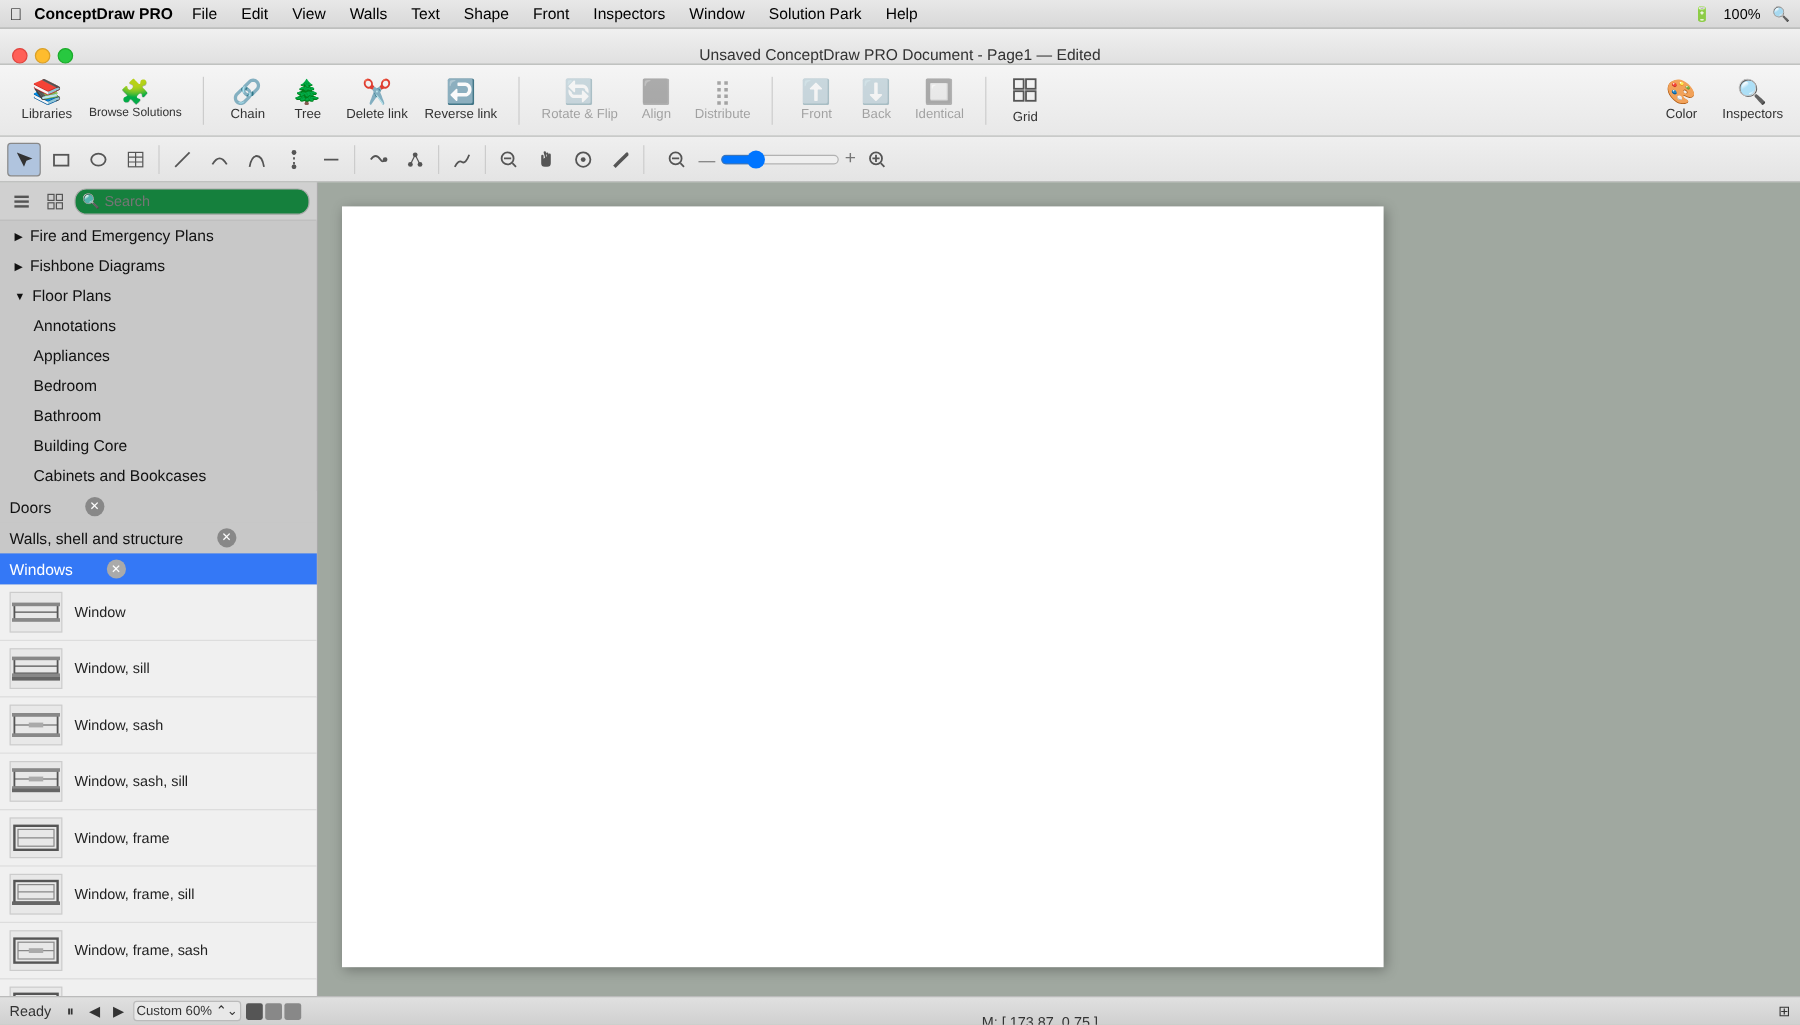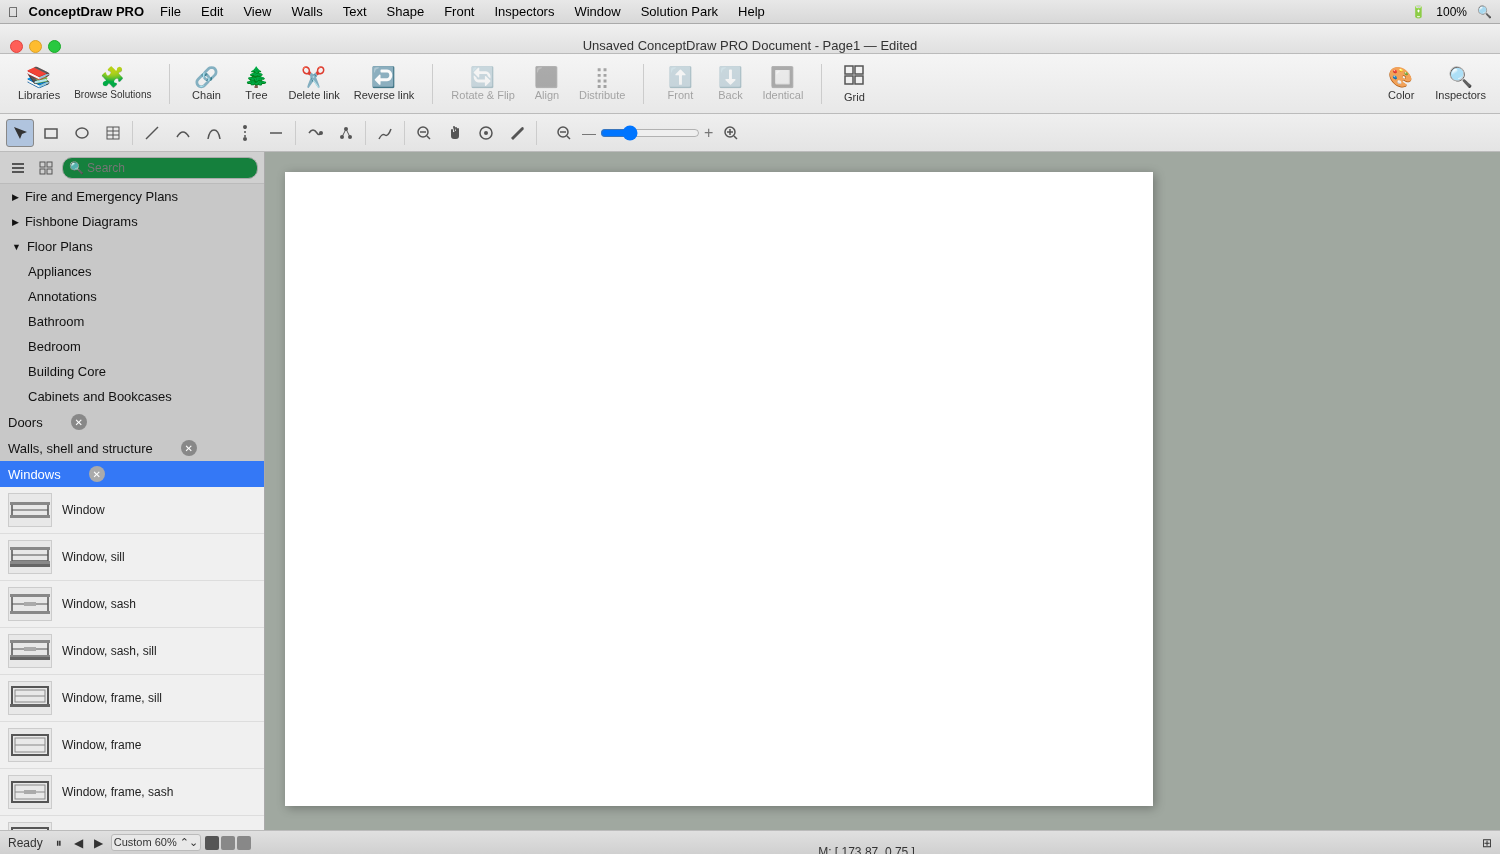--- a/index.html
+++ b/index.html
@@ -404,30 +404,30 @@
       </div>
       <div class="tree-item">
         <span class="triangle">▶</span>
         <span>Fishbone Diagrams</span>
       </div>
       <div class="tree-item">
         <span class="triangle">▼</span>
         <span>Floor Plans</span>
       </div>
       <div class="tree-item child">
+        <span>Annotations</span>
+      </div>
+      <div class="tree-item child">
         <span>Appliances</span>
       </div>
       <div class="tree-item child">
-        <span>Annotations</span>
+        <span>Bedroom</span>
       </div>
       <div class="tree-item child">
         <span>Bathroom</span>
-      </div>
-      <div class="tree-item child">
-        <span>Bedroom</span>
       </div>
       <div class="tree-item child">
         <span>Building Core</span>
       </div>
       <div class="tree-item child">
         <span>Cabinets and Bookcases</span>
       </div>
 
       <div class="lib-section-header">
         <span>Doors</span>
@@ -486,37 +486,37 @@
               <rect x="0" y="18" width="40" height="3" fill="#888"></rect>
               <rect x="-2" y="20" width="44" height="3" fill="#666"></rect>
               <rect x="14" y="10" width="12" height="4" fill="#aaa"></rect>
             </svg>
         </div>
         <span class="lib-item-label">Window, sash, sill</span>
       </div>
       <div class="lib-item">
         <div class="lib-item-icon">
           <svg width="40" height="28" viewBox="0 0 40 28">
+              <rect x="2" y="4" width="36" height="20" fill="none" stroke="#555" stroke-width="2"></rect>
+              <rect x="5" y="7" width="30" height="14" fill="none" stroke="#888" stroke-width="1"></rect>
+              <line x1="5" y1="14" x2="35" y2="14" stroke="#888" stroke-width="1"></line>
+            </svg>
+        </div>
+        <span class="lib-item-label">Window, frame</span>
+      </div>
+      <div class="lib-item">
+        <div class="lib-item-icon">
+          <svg width="40" height="28" viewBox="0 0 40 28">
               <rect x="2" y="3" width="36" height="18" fill="none" stroke="#555" stroke-width="2"></rect>
               <rect x="5" y="6" width="30" height="12" fill="none" stroke="#888" stroke-width="1"></rect>
               <line x1="5" y1="12" x2="35" y2="12" stroke="#888" stroke-width="1"></line>
               <rect x="-2" y="20" width="44" height="3" fill="#666"></rect>
             </svg>
         </div>
         <span class="lib-item-label">Window, frame, sill</span>
-      </div>
-      <div class="lib-item">
-        <div class="lib-item-icon">
-          <svg width="40" height="28" viewBox="0 0 40 28">
-              <rect x="2" y="4" width="36" height="20" fill="none" stroke="#555" stroke-width="2"></rect>
-              <rect x="5" y="7" width="30" height="14" fill="none" stroke="#888" stroke-width="1"></rect>
-              <line x1="5" y1="14" x2="35" y2="14" stroke="#888" stroke-width="1"></line>
-            </svg>
-        </div>
-        <span class="lib-item-label">Window, frame</span>
       </div>
       <div class="lib-item">
         <div class="lib-item-icon">
           <svg width="40" height="28" viewBox="0 0 40 28">
               <rect x="2" y="4" width="36" height="20" fill="none" stroke="#555" stroke-width="2"></rect>
               <rect x="5" y="7" width="30" height="14" fill="none" stroke="#888" stroke-width="1"></rect>
               <line x1="5" y1="14" x2="35" y2="14" stroke="#888" stroke-width="1"></line>
               <rect x="14" y="12" width="12" height="4" fill="#aaa"></rect>
             </svg>
         </div>

